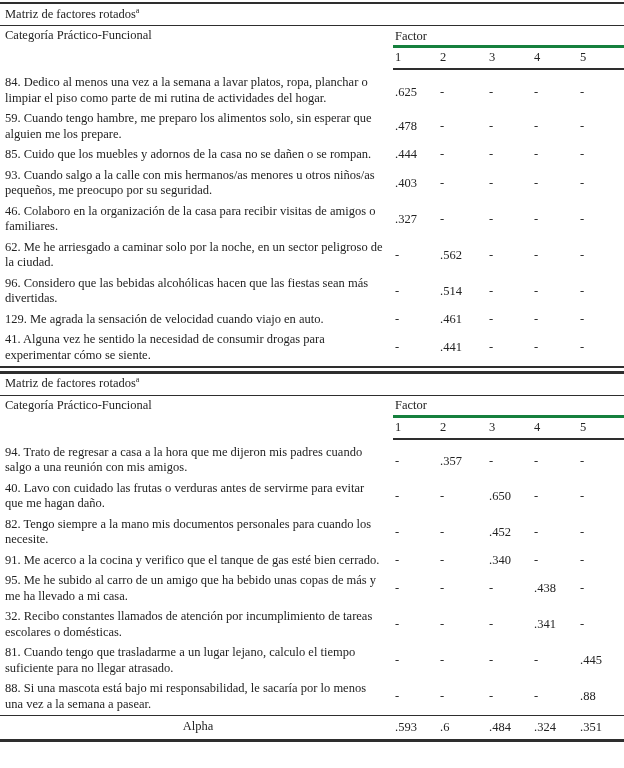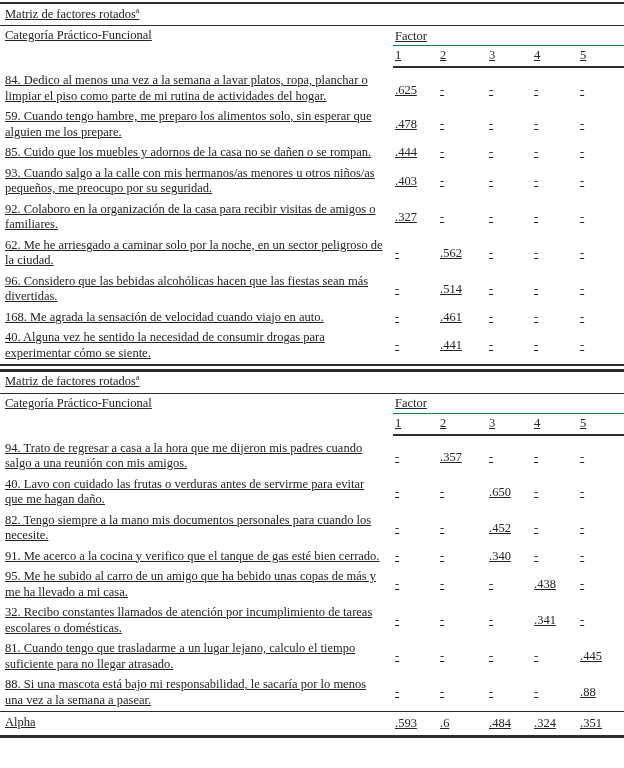--- a/index.html
+++ b/index.html
@@ -14,21 +14,20 @@
     font-family: "Liberation Serif", "DejaVu Serif", serif;
     color: #232323;
     padding-top: 2px;
     box-sizing: border-box;
   }
   table.factor-table {
     width: 624px;
     border-collapse: collapse;
     table-layout: fixed;
     font-size: 12.5px;
-    text-decoration: underline;
   }
   table.factor-table col.c-item { width: 393px; }
   table.factor-table col.c-f1 { width: 45px; }
   table.factor-table col.c-f2 { width: 49px; }
   table.factor-table col.c-f3 { width: 45px; }
   table.factor-table col.c-f4 { width: 46px; }
   table.factor-table col.c-f5 { width: 46px; }
 
   td { margin: 0; }
 
@@ -47,21 +46,21 @@
     font-size: 8px;
     line-height: 0;
   }
 
   
   td.cat-header {
     padding: 2px 4px 2px 5px;
     vertical-align: top;
   }
   td.factor-header {
-    border-bottom: 1px solid #15803d;
+    border-bottom: 3px solid #15803d;
     padding: 2px 2px 1px 2px;
     height: 16px;
   }
   tr.nums-row td {
     border-bottom: 2px solid #2e2e2e;
     padding: 2px 2px 3px 2px;
     height: 15px;
   }
 
   
@@ -77,20 +76,21 @@
   }
   tbody tr:first-child td { padding-top: 6px; }
   table.t1 tbody tr:last-child td { border-bottom: 2.5px solid #2e2e2e; }
   table.t2 tbody tr:last-child td { border-bottom: 1.5px solid #2e2e2e; }
 
   
   tfoot td {
     border-bottom: 3px solid #2e2e2e;
     padding: 3px 2px 4px 2px;
     height: 16px;
+    text-align: center;
   }
   tfoot td.alpha-label { padding-left: 5px; }
 
   table.t2 { margin-top: 3px; }
 </style>
 </head>
 <body>
 
 <table class="factor-table t1">
   <colgroup>
@@ -146,21 +146,21 @@
       </tr>
       <tr>
         <td class="item-cell">93. Cuando salgo a la calle con mis hermanos/as menores u otros niños/as pequeños, me preocupo por su seguridad.</td>
         <td class="val-cell">.403</td>
         <td class="val-cell">-</td>
         <td class="val-cell">-</td>
         <td class="val-cell">-</td>
         <td class="val-cell">-</td>
       </tr>
       <tr>
-        <td class="item-cell">92. Colaboro en la organización de la casa para recibir visitas de amigos o familiares.</td>
+        <td class="item-cell">46. Colaboro en la organización de la casa para recibir visitas de amigos o familiares.</td>
         <td class="val-cell">.327</td>
         <td class="val-cell">-</td>
         <td class="val-cell">-</td>
         <td class="val-cell">-</td>
         <td class="val-cell">-</td>
       </tr>
       <tr>
         <td class="item-cell">62. Me he arriesgado a caminar solo por la noche, en un sector peligroso de la ciudad.</td>
         <td class="val-cell">-</td>
         <td class="val-cell">.562</td>
@@ -170,29 +170,29 @@
       </tr>
       <tr>
         <td class="item-cell">96. Considero que las bebidas alcohólicas hacen que las fiestas sean más divertidas.</td>
         <td class="val-cell">-</td>
         <td class="val-cell">.514</td>
         <td class="val-cell">-</td>
         <td class="val-cell">-</td>
         <td class="val-cell">-</td>
       </tr>
       <tr>
-        <td class="item-cell">168. Me agrada la sensación de velocidad cuando viajo en auto.</td>
+        <td class="item-cell">129. Me agrada la sensación de velocidad cuando viajo en auto.</td>
         <td class="val-cell">-</td>
         <td class="val-cell">.461</td>
         <td class="val-cell">-</td>
         <td class="val-cell">-</td>
         <td class="val-cell">-</td>
       </tr>
       <tr>
-        <td class="item-cell">40. Alguna vez he sentido la necesidad de consumir drogas para experimentar cómo se siente.</td>
+        <td class="item-cell">41. Alguna vez he sentido la necesidad de consumir drogas para experimentar cómo se siente.</td>
         <td class="val-cell">-</td>
         <td class="val-cell">.441</td>
         <td class="val-cell">-</td>
         <td class="val-cell">-</td>
         <td class="val-cell">-</td>
       </tr>
     </tbody>
 </table>
 
 <table class="factor-table t2">

